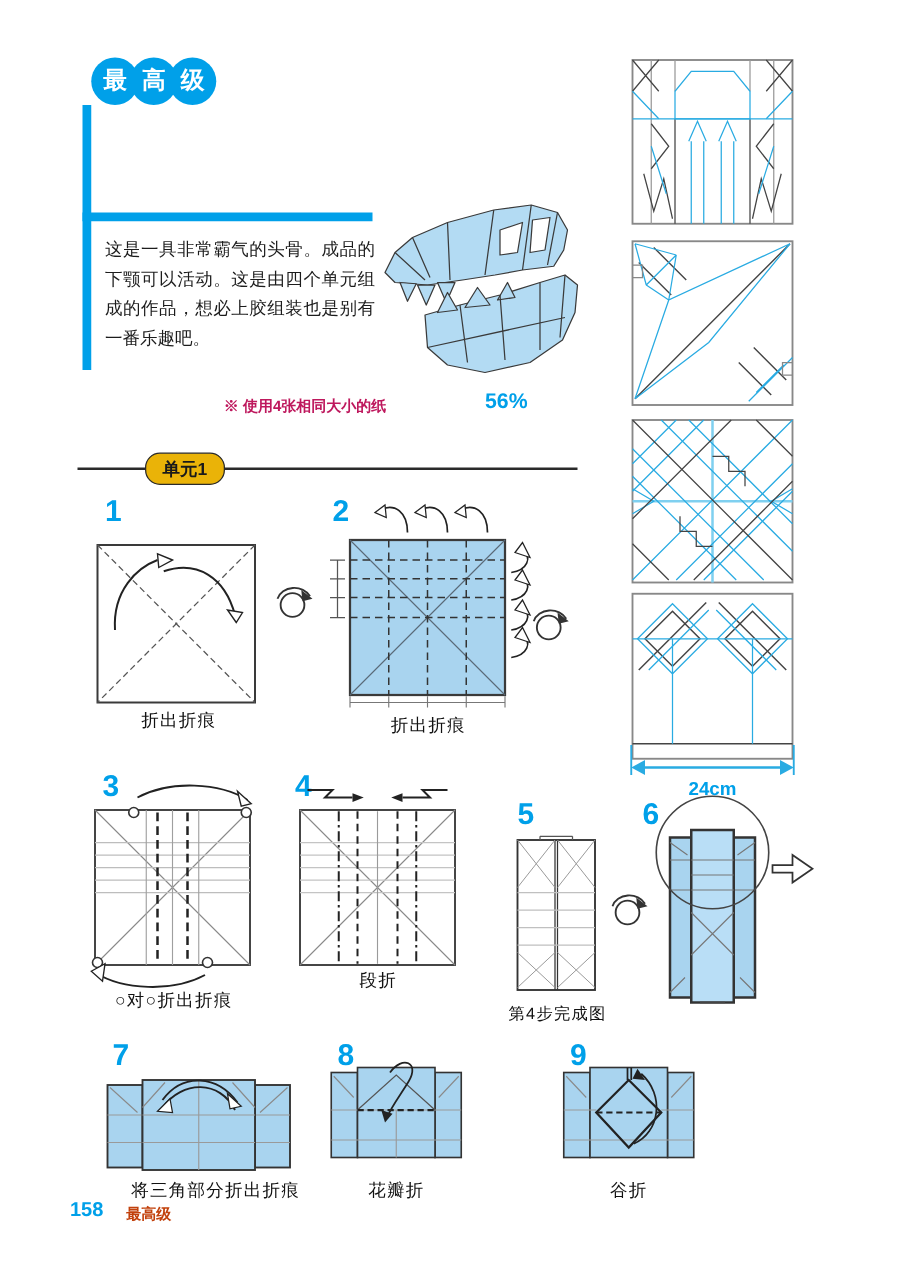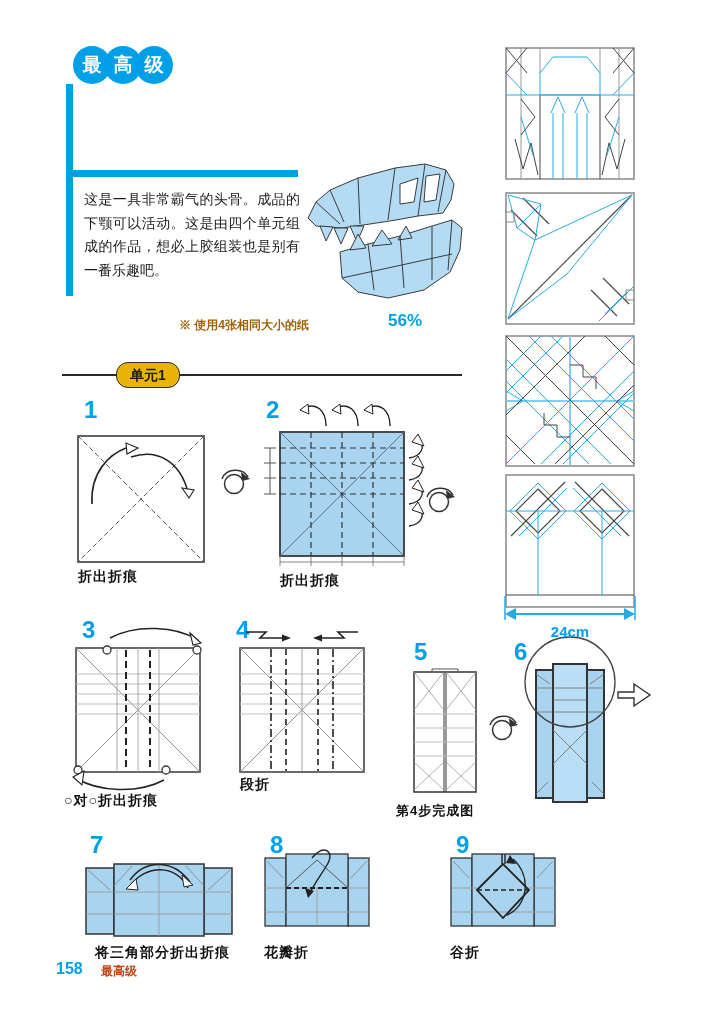--- a/index.html
+++ b/index.html
@@ -9,28 +9,28 @@
   
   #badge{left:73px;top:46px;display:flex;}
   #badge span{display:block;width:38px;height:38px;margin-left:-7px;border-radius:50%;
     background:#00A0E9;color:#fff;font-size:19px;font-weight:bold;text-align:center;line-height:38px;}
   #badge span:first-child{margin-left:0;}
   
   .bluebar{background:#00A0E9;}
   #title-cn{left:84px;top:88px;font-size:27px;font-weight:bold;color:#00A0E9;letter-spacing:2px;}
   #title-en{left:84px;top:123px;font-size:27px;font-weight:bold;font-style:italic;color:#00A0E9;}
   #description{left:84px;top:188px;width:216px;font-size:14px;line-height:23.5px;color:#1c1c1c;font-weight:normal;text-align:justify;}
-  #paper-note{left:179px;top:317px;font-size:12px;font-weight:bold;color:#a16207;}
+  #paper-note{left:179px;top:317px;font-size:12px;font-weight:bold;color:#be185d;}
   #scale-label{left:388px;top:311px;font-size:17px;font-weight:bold;color:#00A0E9;}
   
   #divider-line{left:62px;top:374px;width:400px;height:2px;background:#2a2a2a;}
   #unit-box{left:116px;top:362px;width:62px;height:24px;background:#eab308;border:1.6px solid #2a2a2a;border-radius:12px;
     font-size:14px;font-weight:bold;color:#1a1a1a;text-align:center;line-height:24px;}
   .stepnum{font-size:24px;font-weight:bold;color:#00A0E9;}
-  .caption{font-size:14px;font-weight:bold;color:#111;letter-spacing:1px;white-space:nowrap;}
+  .caption{text-align:center;font-size:14px;font-weight:normal;color:#111;letter-spacing:1px;white-space:nowrap;}
   .caption.small{font-size:13px;}
   #footer-num{left:56px;top:960px;font-size:16px;font-weight:bold;color:#00A0E9;}
   #footer-label{left:101px;top:963px;font-size:12px;font-weight:bold;color:#c2410c;}
   #dim-label{left:520px;top:623px;width:100px;text-align:center;font-size:15px;font-weight:bold;color:#00A0E9;}
   svg{display:block;overflow:visible;}
 </style>
 </head>
 <body>
 
 <div id="page">

